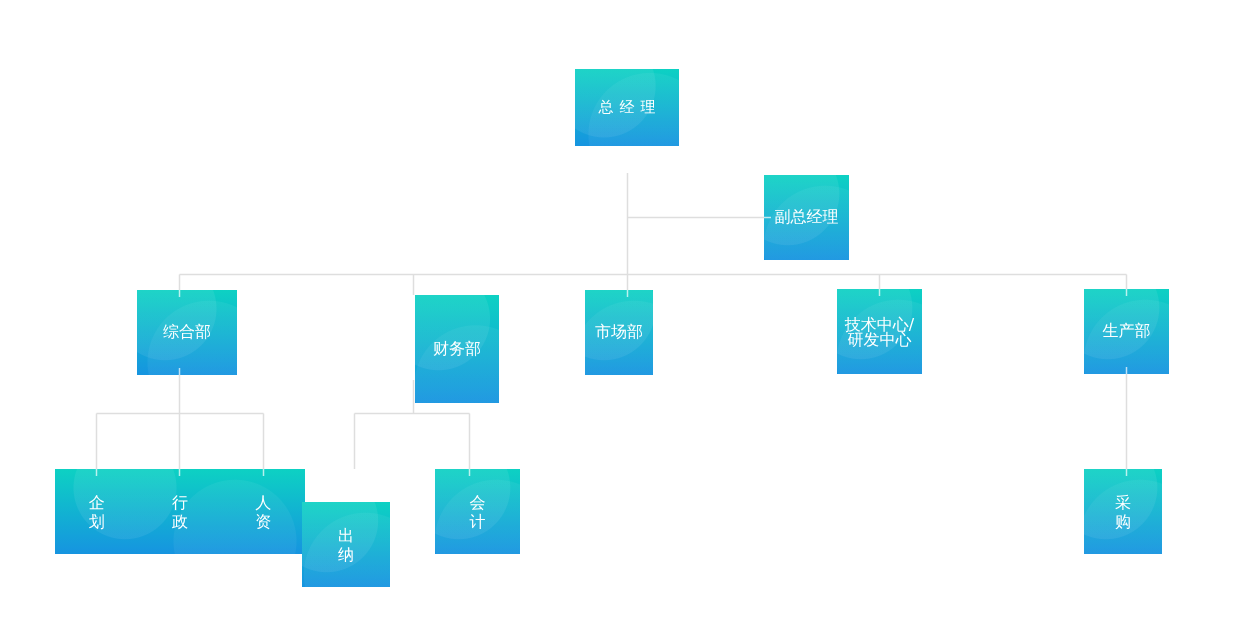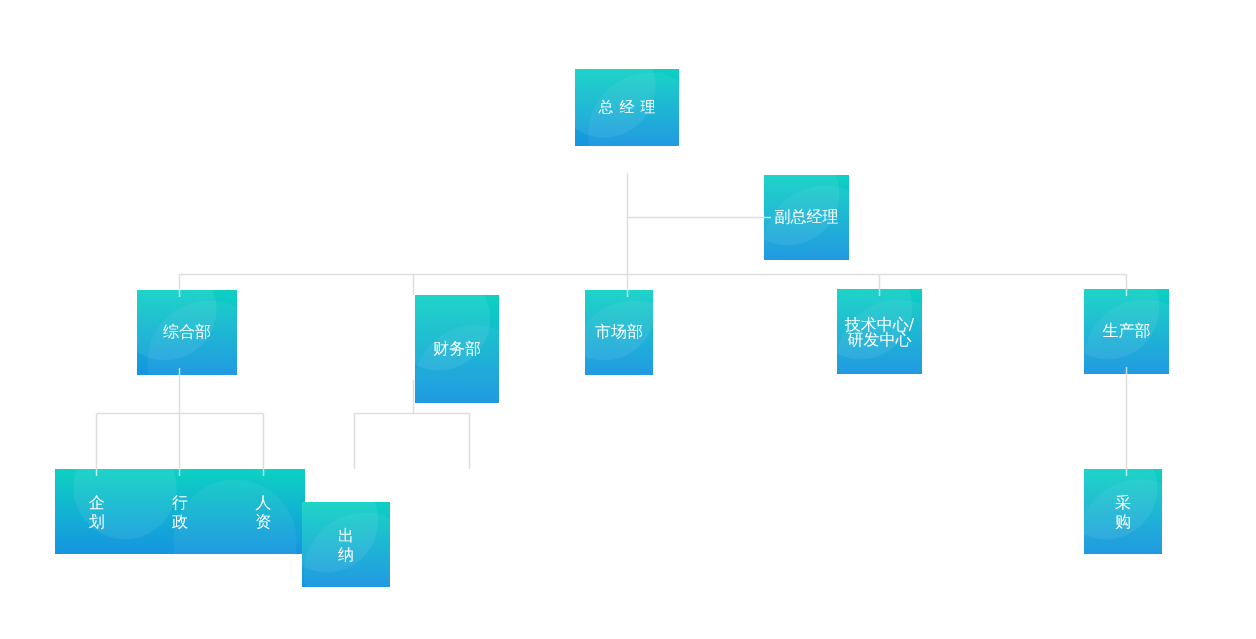--- a/index.html
+++ b/index.html
@@ -131,20 +131,23 @@
   </div>
 
   <div class="node" id="node-shengchan">
     <span class="node-label">生产部</span>
   </div>
 
   <div class="node" id="node-chuna">
     <span class="v-label node-label">出纳</span>
   </div>
 
+  <div class="node" id="node-kuaiji">
+    <span class="v-label node-label">会计</span>
+  </div>
 
   <div class="node" id="node-caigou">
     <span class="v-label node-label">采购</span>
   </div>
 
   <svg class="connector-svg" viewBox="0 0 1256 639" xmlns="http://www.w3.org/2000/svg">
     <g class="gray-line">
       <path d="M627.5 173 L627.5 290"></path>
       <path d="M627.5 217.5 L764 217.5"></path>
       <path d="M179.5 274.5 L1126.5 274.5"></path>

